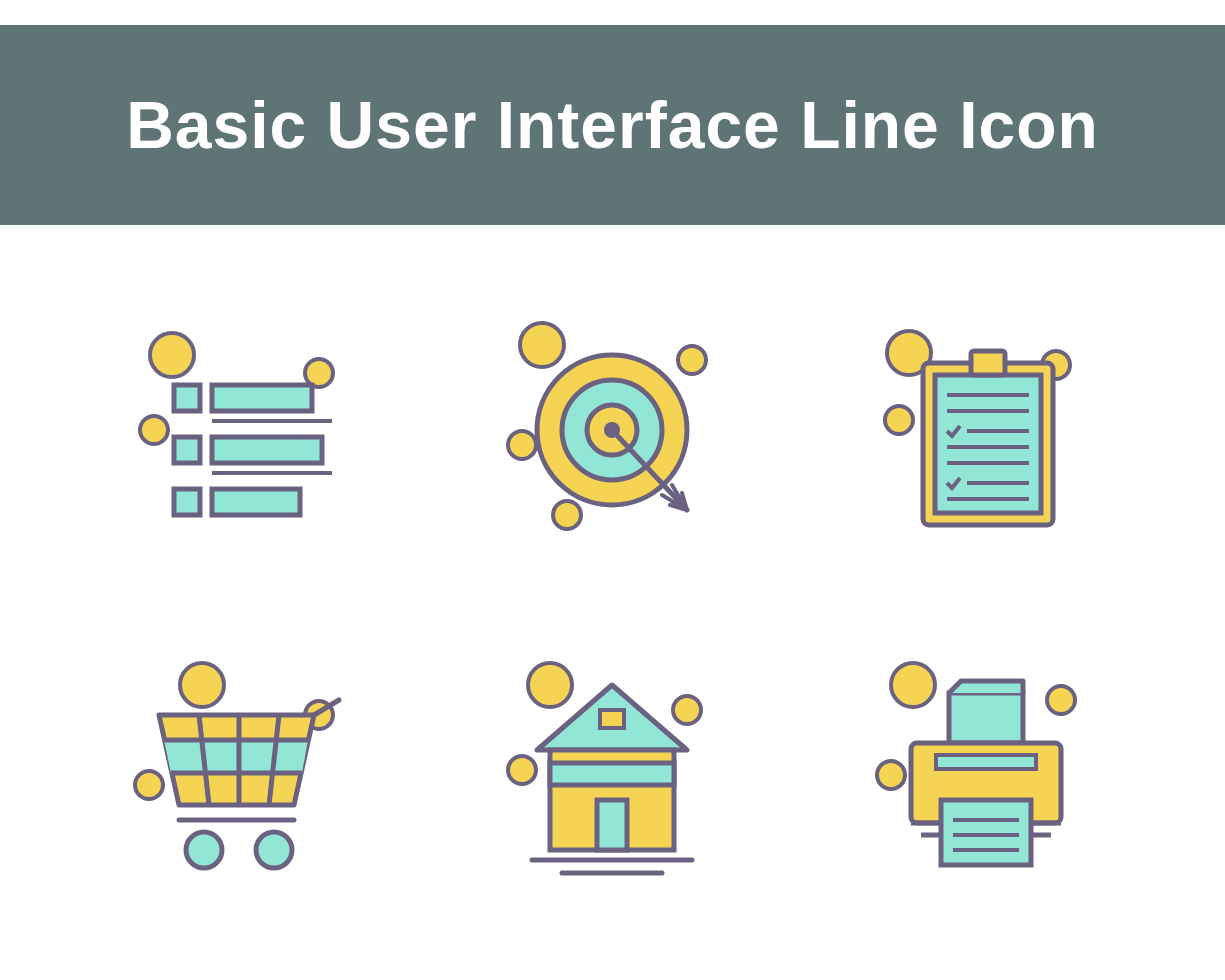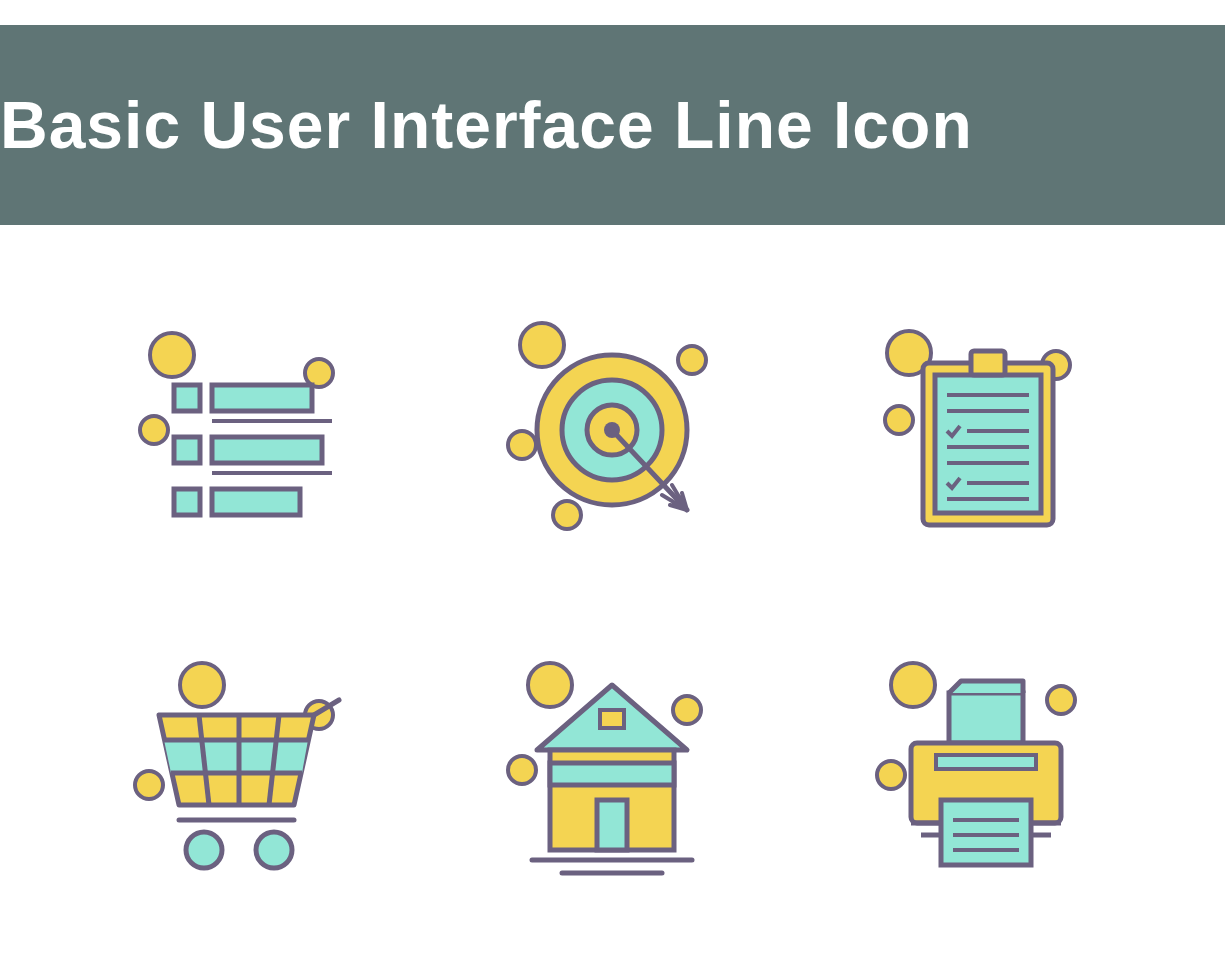--- a/index.html
+++ b/index.html
@@ -9,21 +9,21 @@
     background: #ffffff;
     font-family: Arial, Helvetica, sans-serif;
     position: relative;
   }
   .header {
     width: 100%;
     height: 200px;
     background: #5f7575;
     display: flex;
     align-items: center;
-    justify-content: flex-start;
+    justify-content: center;
     margin-top: 25px;
   }
   .header-title {
     color: #ffffff;
     font-size: 66px;
     font-weight: bold;
     letter-spacing: 1px;
   }
   .icon-grid {
     display: grid;

